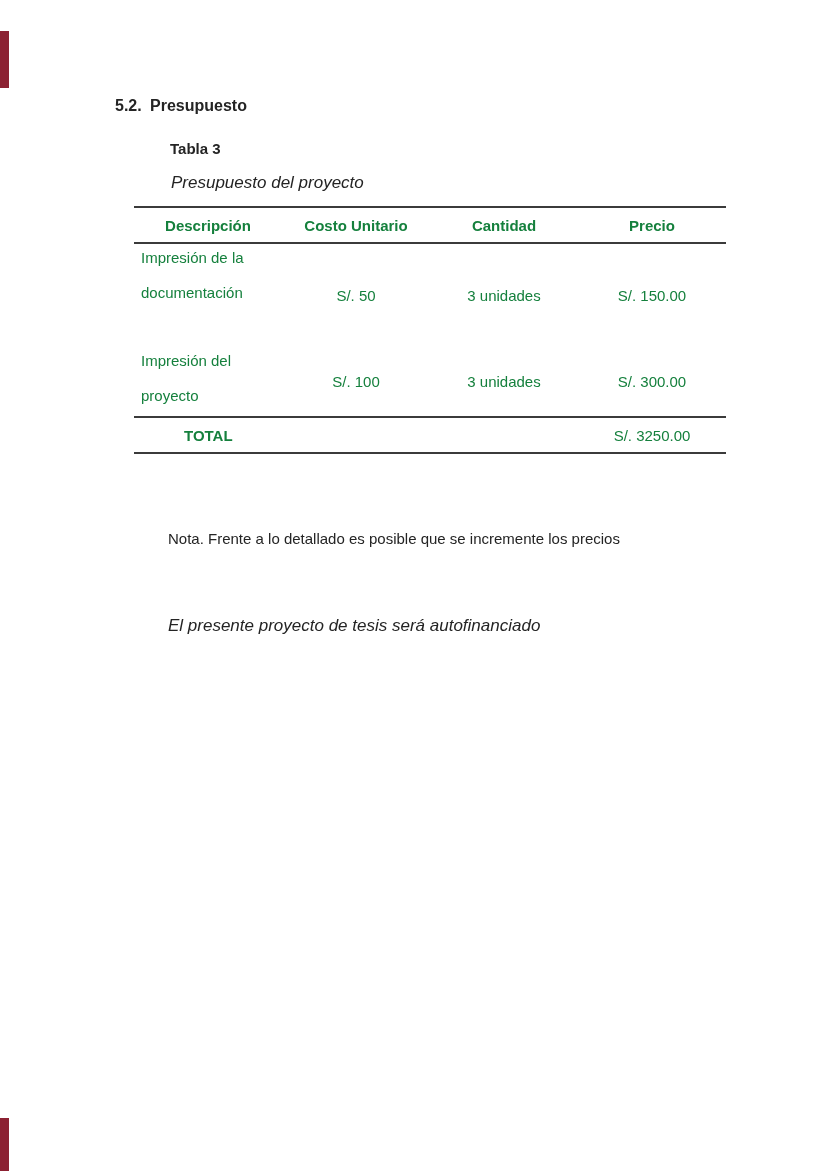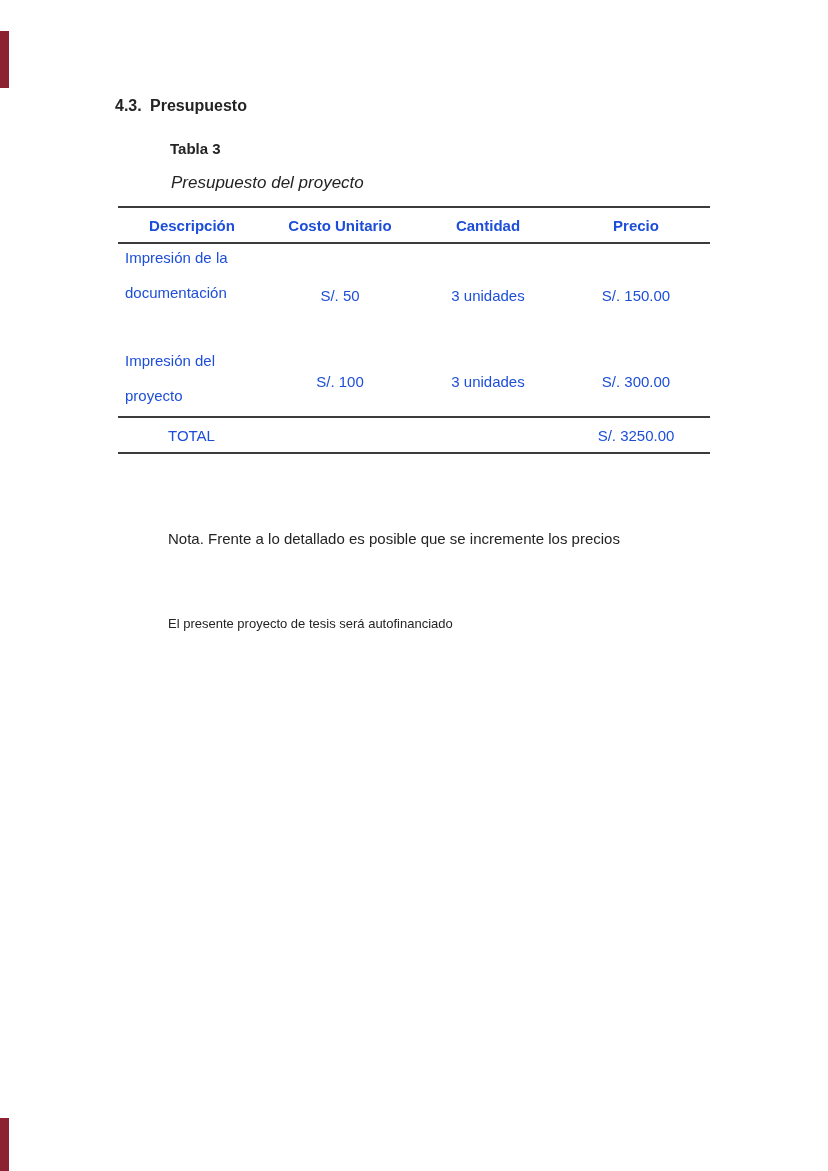--- a/index.html
+++ b/index.html
@@ -45,27 +45,27 @@
     left: 171px;
     top: 173px;
     font-size: 17px;
     font-style: italic;
     white-space: nowrap;
   }
 
   
   table.budget {
     position: absolute;
-    left: 118px;
+    left: 134px;
     top: 206px;
     width: 592px;
     border-collapse: collapse;
     table-layout: fixed;
     font-size: 15px;
-    color: #1d4ed8;
+    color: #15803d;
   }
   table.budget col { width: 148px; }
   table.budget thead th {
     border-top: 2px solid #3b3b3b;
     border-bottom: 2px solid #3b3b3b;
     height: 34px;
     padding: 0;
     font-size: 15px;
     font-weight: bold;
     text-align: center;
@@ -89,49 +89,50 @@
   table.budget tfoot td {
     border-top: 2px solid #3b3b3b;
     border-bottom: 2px solid #3b3b3b;
     height: 34px;
     padding: 0;
     vertical-align: middle;
   }
   td.cell-total-label {
     text-align: left;
     padding-left: 50px !important;
-    font-weight: normal;
+    font-weight: bold;
   }
   td.cell-total-precio { text-align: center; }
 
   .table-note {
     position: absolute;
     left: 168px;
     top: 530px;
     font-size: 15px;
     white-space: nowrap;
   }
   .section-body {
     position: absolute;
     left: 168px;
     top: 616px;
-    font-size: 13px;
+    font-size: 17px;
     white-space: nowrap;
+    font-style: italic;
   }
 </style>
 </head>
 <body>
 
 <div class="page">
 
   <div id="edge-mark-top" class="edge-mark" style="background: rgb(140, 33, 50);"></div>
   <div id="edge-mark-bottom" class="edge-mark" style="background: rgb(140, 33, 50);"></div>
 
   <div id="section-5-2" class="h-sec">
-    <span class="num">4.3.</span>
+    <span class="num">5.2.</span>
     <span>Presupuesto</span>
   </div>
 
   <div class="table-caption">Tabla 3</div>
 
   <div class="table-subtitle">Presupuesto del proyecto</div>
 
   <table class="budget">
     <colgroup>
         <col>

